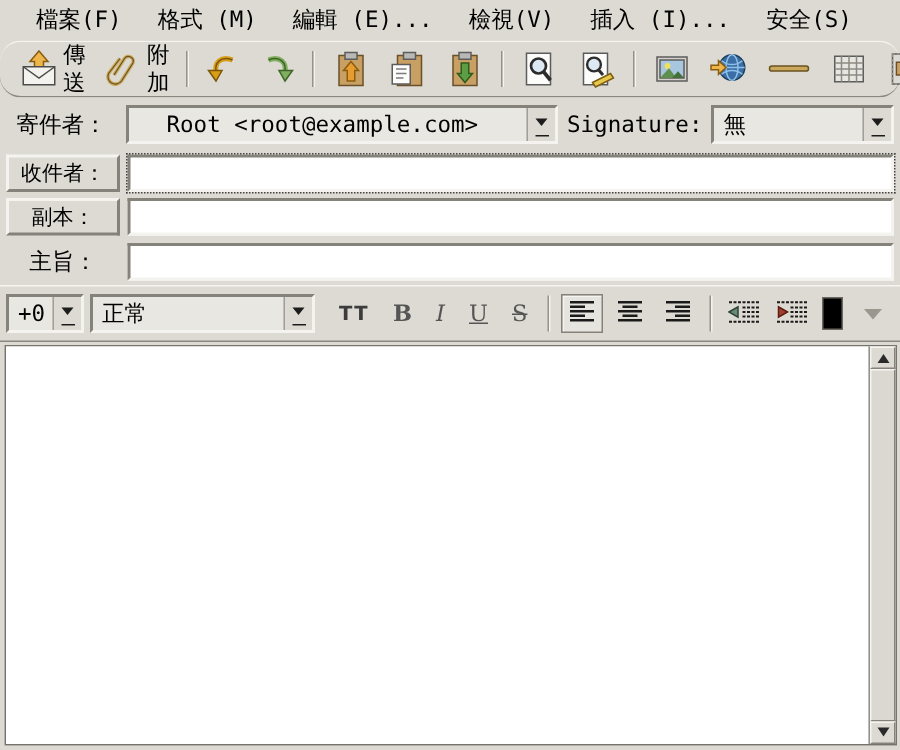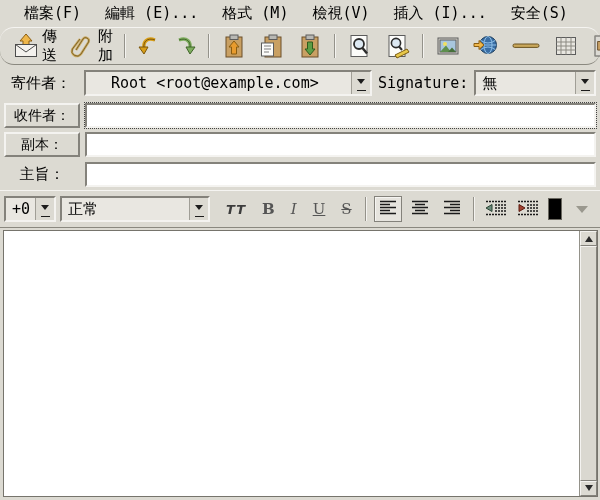--- a/index.html
+++ b/index.html
@@ -43,21 +43,21 @@
     background:#fff;border:2px solid;border-color:#84827b #f4f3f0 #f4f3f0 #84827b;outline:none;}
   .field.focused{outline:1px dotted #444;outline-offset:0;}
   .subject-row{height:31px;gap:5px;}
   .subject-lbl{width:76px;text-align:center;flex:0 0 auto;}
   
   .fmt-toolbar{height:36px;flex:0 0 auto;display:flex;align-items:center;padding:0 4px;gap:4px;
     border-top:1px solid #f5f4f1;border-bottom:1px solid #8a887f;background:#dcdad2;}
   .size-combo{width:52px;flex:0 0 auto;}
   .style-combo{width:150px;flex:0 0 auto;margin-right:6px;}
   .fmt-btn{background:none;border:1px solid transparent;padding:1px 5px;font-size:15px;color:#3c3c3c;cursor:default;display:flex;align-items:center;justify-content:center;}
-  .tt{font-family:"DejaVu Sans","Liberation Sans",sans-serif;font-weight:bold;font-size:13px;letter-spacing:1px;font-style:italic;}
+  .tt{font-family:"DejaVu Sans","Liberation Sans",sans-serif;font-weight:bold;font-size:13px;letter-spacing:1px;}
   .b{font-family:"DejaVu Serif","Liberation Serif",serif;font-weight:bold;color:#555;}
   .i{font-family:"DejaVu Serif","Liberation Serif",serif;font-style:italic;color:#555;}
   .u{font-family:"DejaVu Serif","Liberation Serif",serif;text-decoration:underline;color:#555;}
   .s{font-family:"DejaVu Serif","Liberation Serif",serif;text-decoration:line-through;color:#555;}
   .icon-btn{width:28px;height:26px;display:flex;align-items:center;justify-content:center;background:none;border:1px solid transparent;cursor:default;}
   .icon-btn.selected{border:1px solid #84827b;background:#e6e4de;box-shadow:inset 1px 1px 0 #f6f5f2;}
   .swatch{width:20px;height:20px;background:#000;border:1px solid #6a6860;margin:0 2px;}
   
   .editor{flex:1;margin:2px 2px 3px 3px;border:1px solid #76746c;background:#fff;display:flex;min-height:0;}
   .editor-canvas{flex:1;background:#fff;font-size:14px;padding:2px;outline:none;}
@@ -68,22 +68,22 @@
   .tri-up-s{width:0;height:0;border:4px solid transparent;border-bottom:6px solid #2a2a2a;margin-bottom:3px;}
   .tri-down-s{width:0;height:0;border:4px solid transparent;border-top:6px solid #2a2a2a;margin-top:3px;}
 </style>
 </head>
 <body>
 
 <div class="window">
 
   <div class="menubar">
     <span class="menu-item">檔案(F)</span>
+    <span class="menu-item">格式 (M)</span>
     <span class="menu-item">編輯 (E)...</span>
-    <span class="menu-item">格式 (M)</span>
     <span class="menu-item">檢視(V)</span>
     <span class="menu-item">插入 (I)...</span>
     <span class="menu-item">安全(S)</span>
   </div>
 
   <div class="toolbar">
     <div class="grip"></div>
 
     <button class="tbtn">
       <span>

